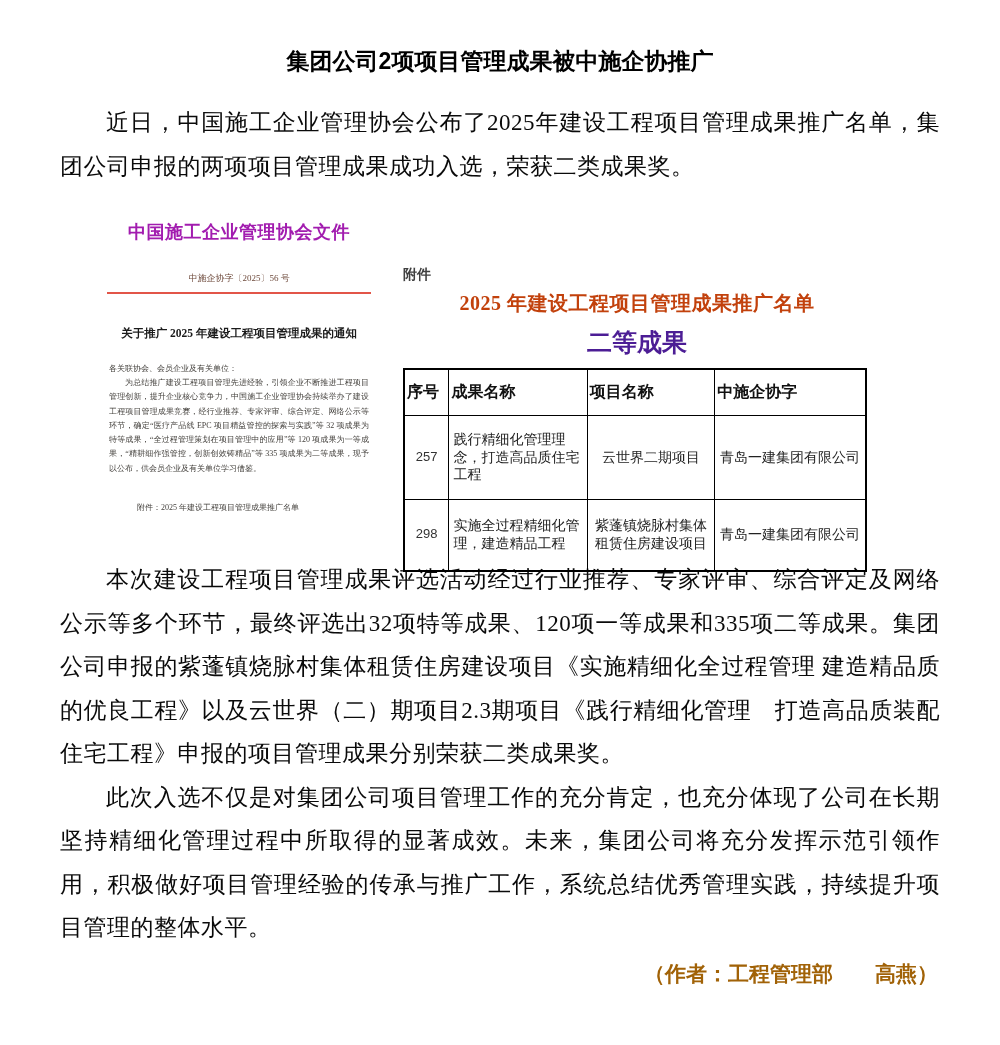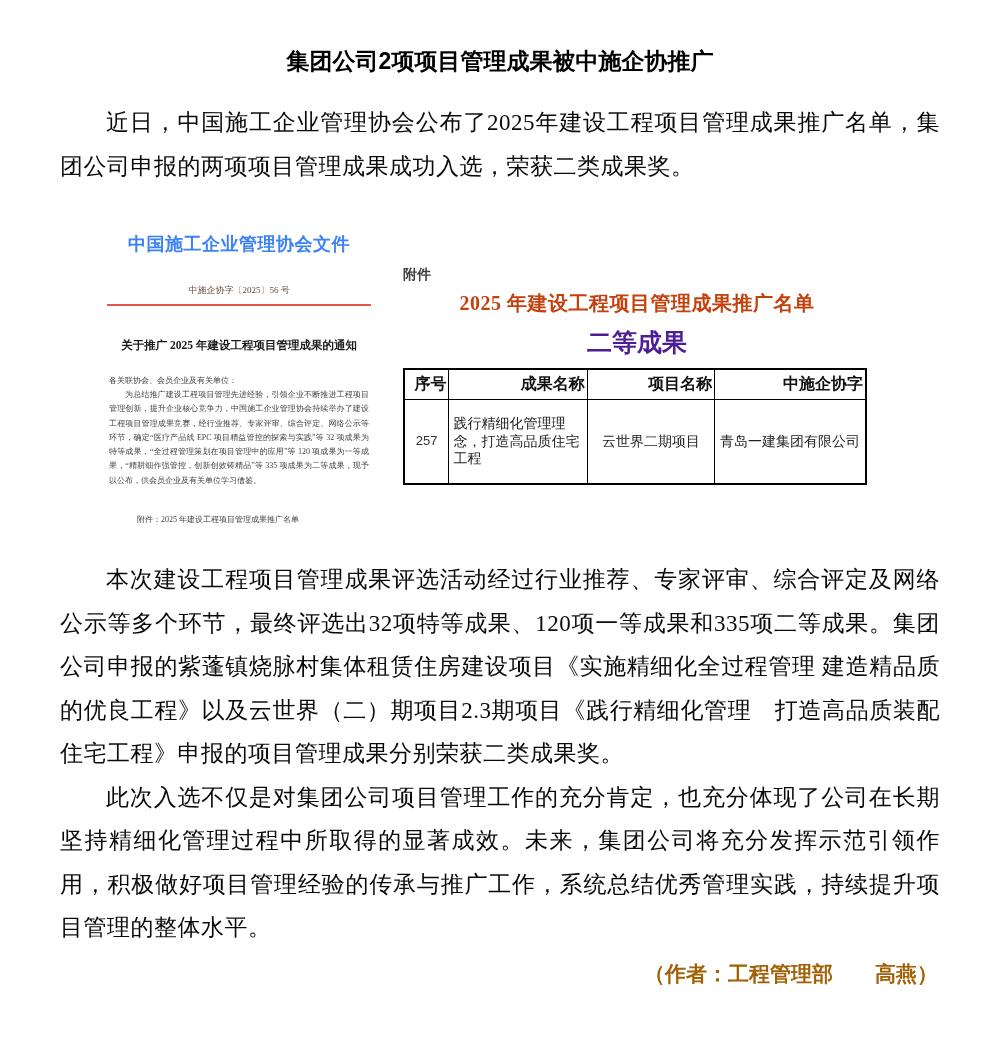--- a/index.html
+++ b/index.html
@@ -36,26 +36,26 @@
     margin-top:18px;
   }
   
   .letter-scan{
     position:absolute;
     left:95px;top:6px;
     width:288px;
     background:#ffffff;
   }
   .letter-header{
-    margin-top:20px;
+    margin-top:8px;
     text-align:center;
     font-weight:bold;
     font-size:18px;
     letter-spacing:0.5px;
-    color:#3b82f6;
+    color:#a21caf;
   }
   .letter-docnum{
     margin-top:28px;
     text-align:center;
     font-size:9px;
     color:#6e4a3c;
   }
   .letter-rule{
     margin:7px 12px 0 12px;
     height:2px;
@@ -118,22 +118,22 @@
     border-collapse:collapse;
     border:2.5px solid #000;
     width:464px;
     font-family:"Liberation Sans","DejaVu Sans",sans-serif;
   }
   .attach-table th{
     border:1px solid #000;
     font-size:16px;
     font-weight:bold;
     height:29px;
-    text-align:right;
-    padding:0 2px;
+    text-align:left;
+    padding:8px 2px;
     color:#111;
   }
   .attach-table td{
     border:1px solid #000;
     font-size:14px;
     height:40px;
     text-align:center;
     padding:15px 4px;
     color:#222;
     line-height:1.25;
@@ -187,20 +187,26 @@
           <th>中施企协字</th>
         </tr>
       </thead>
       <tbody>
         <tr>
           <td class="num">257</td>
           <td class="achv">践行精细化管理理念，打造高品质住宅工程</td>
           <td>云世界二期项目</td>
           <td>青岛一建集团有限公司</td>
         </tr>
+        <tr>
+          <td class="num">298</td>
+          <td class="achv">实施全过程精细化管理，建造精品工程</td>
+          <td>紫蓬镇烧脉村集体租赁住房建设项目</td>
+          <td>青岛一建集团有限公司</td>
+        </tr>
       </tbody>
     </table>
   </div>
 
 </div>
 
 <p class="para">本次建设工程项目管理成果评选活动经过行业推荐、专家评审、综合评定及网络公示等多个环节，最终评选出32项特等成果、120项一等成果和335项二等成果。集团公司申报的紫蓬镇烧脉村集体租赁住房建设项目《实施精细化全过程管理 建造精品质的优良工程》以及云世界（二）期项目2.3期项目《践行精细化管理　打造高品质装配住宅工程》申报的项目管理成果分别荣获二类成果奖。</p>
 <p class="para">此次入选不仅是对集团公司项目管理工作的充分肯定，也充分体现了公司在长期坚持精细化管理过程中所取得的显著成效。未来，集团公司将充分发挥示范引领作用，积极做好项目管理经验的传承与推广工作，系统总结优秀管理实践，持续提升项目管理的整体水平。</p>
 
 <div class="author-line">（作者：工程管理部　　高燕）</div>

